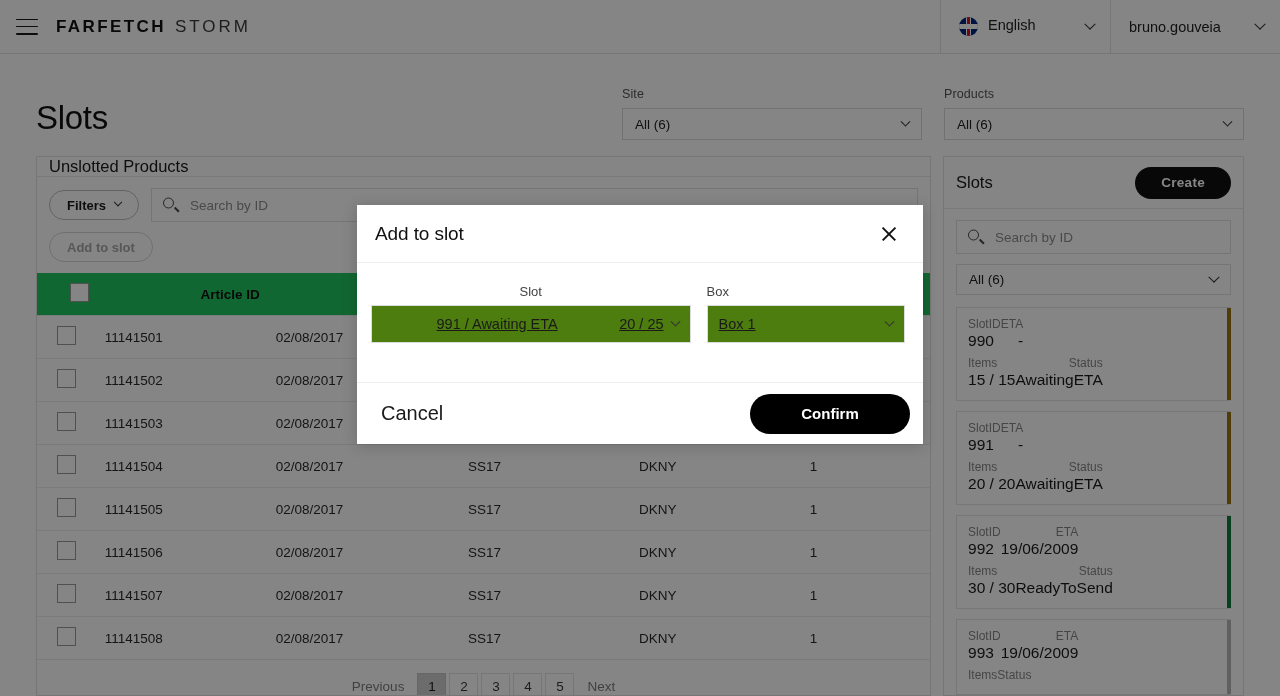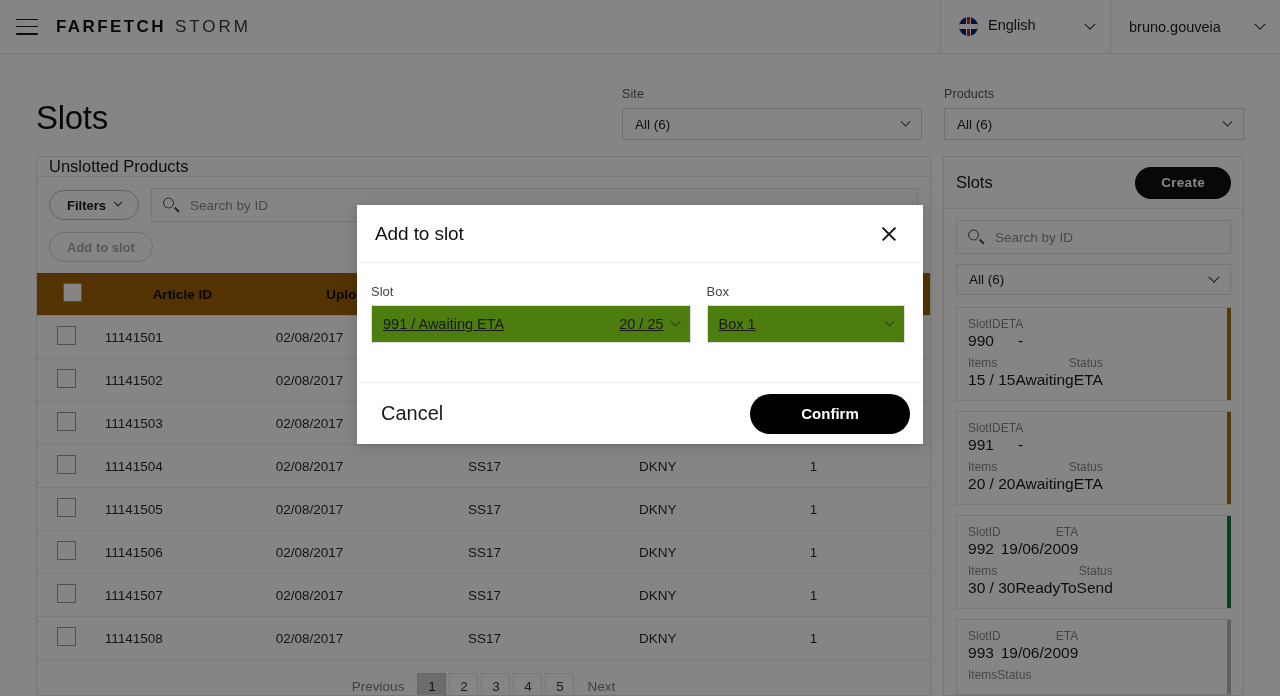--- a/index.html
+++ b/index.html
@@ -269,27 +269,27 @@
     position: absolute;
     width: 5.5px; height: 1.6px;
     background: #4a4a4a;
     transform: rotate(45deg);
     right: -1px; bottom: 2px;
   }
 
   
   .table { width: 100%; border-collapse: collapse; margin-top: 11px; }
   .table th {
-    text-align: center;
+    text-align: right;
     font-size: 13.5px;
     font-weight: 700;
     color: #111;
     padding: 10px 8px;
     border-bottom: 1px solid #ececec;
-    background: #a16207;
+    background: #22c55e;
   }
   .table td {
     font-size: 13.5px;
     color: #2a2a2a;
     padding: 10px 8px;
     border-bottom: 1px solid #ececec;
     height: 36px;
   }
   .col-check { width: 56px; padding-left: 20px !important; }
   .col-article { width: 160px; }
@@ -441,21 +441,21 @@
   .close-btn::before { transform: rotate(45deg); }
   .close-btn::after { transform: rotate(-45deg); }
 
   .modal-body {
     flex: 1;
     padding: 21px 18px 0 14px;
     display: flex;
     gap: 16px;
   }
   .modal-field { display: flex; flex-direction: column; gap: 6px; }
-  .modal-field.slot-field { width: 322px; }
+  .modal-field.slot-field { width: 322px; text-align: center; }
   .modal-field.box-field { width: 200px; }
   .modal-label { font-size: 13px; color: #444; }
   .modal-select {
     height: 38px;
     border: 1px solid #dcdcdc;
     background: #4d7c0f;
     display: flex;
     align-items: center;
     padding: 0 11px;
     font-size: 14.5px;

